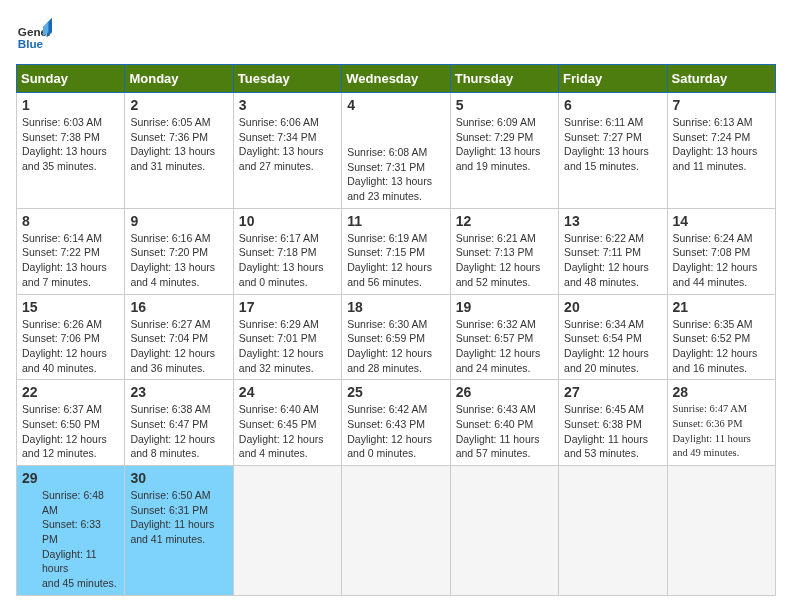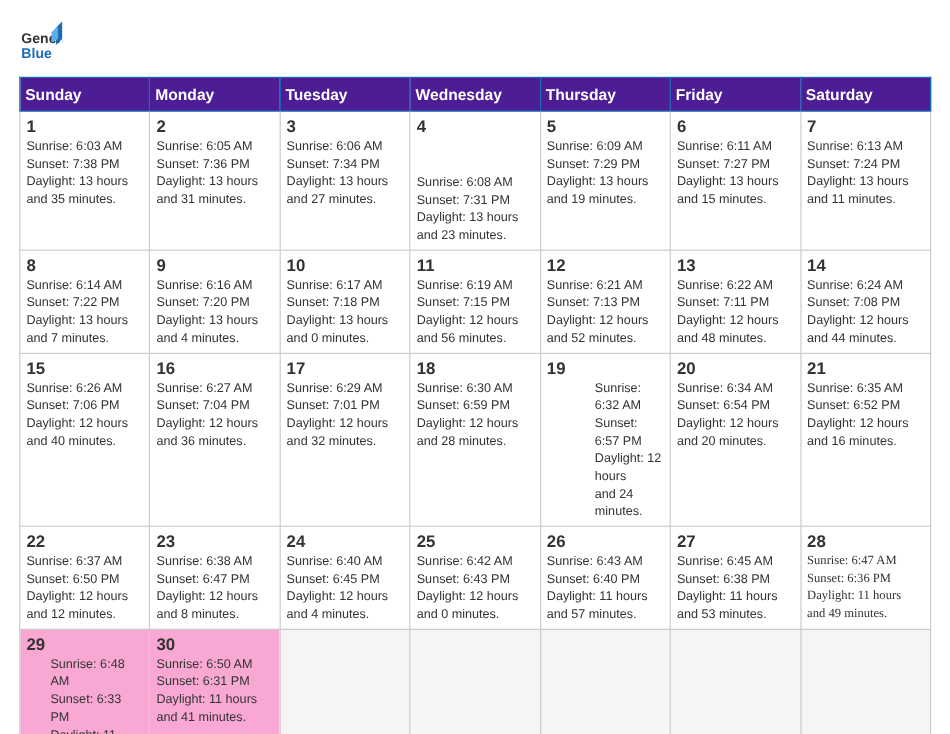--- a/index.html
+++ b/index.html
@@ -36,39 +36,39 @@
     .subtitle {
       font-size: 15px;
       color: #555;
     }
     .calendar {
       width: 100%;
       border-collapse: collapse;
       font-size: 11px;
     }
     .calendar th {
-      background: #4c1d95;
+      background: #4d7c0f;
       color: #fff;
       padding: 6px 4px;
       text-align: left;
       font-size: 13px;
       font-weight: bold;
       border: 1px solid #1a6bb5;
     }
     .calendar td {
       border: 1px solid #ccc;
       vertical-align: top;
       padding: 4px 5px;
       width: 108px;
       min-height: 80px;
       color: #333;
       background: #fff;
     }
     .calendar tr:last-child td {
-      background: #f9a8d4;
+      background: #7dd3fc;
     }
     .day-num {
       font-size: 14px;
       font-weight: bold;
       display: block;
       margin-bottom: 2px;
     }
     .day-info {
       font-size: 10.5px;
       line-height: 1.4;
@@ -235,21 +235,21 @@
         </td>
         <td>
           <span class="day-num">18</span>
           <div class="day-info" style="white-space: pre-line;">Sunrise: 6:30 AM
 Sunset: 6:59 PM
 Daylight: 12 hours
 and 28 minutes.</div>
         </td>
         <td>
           <span class="day-num">19</span>
-          <div class="day-info" style="white-space: pre-line; margin-left: 40px;">Sunrise: 6:32 AM
+          <div class="day-info" style="white-space: pre-line;">Sunrise: 6:32 AM
 Sunset: 6:57 PM
 Daylight: 12 hours
 and 24 minutes.</div>
         </td>
         <td>
           <span class="day-num">20</span>
           <div class="day-info" style="white-space: pre-line;">Sunrise: 6:34 AM
 Sunset: 6:54 PM
 Daylight: 12 hours
 and 20 minutes.</div>

